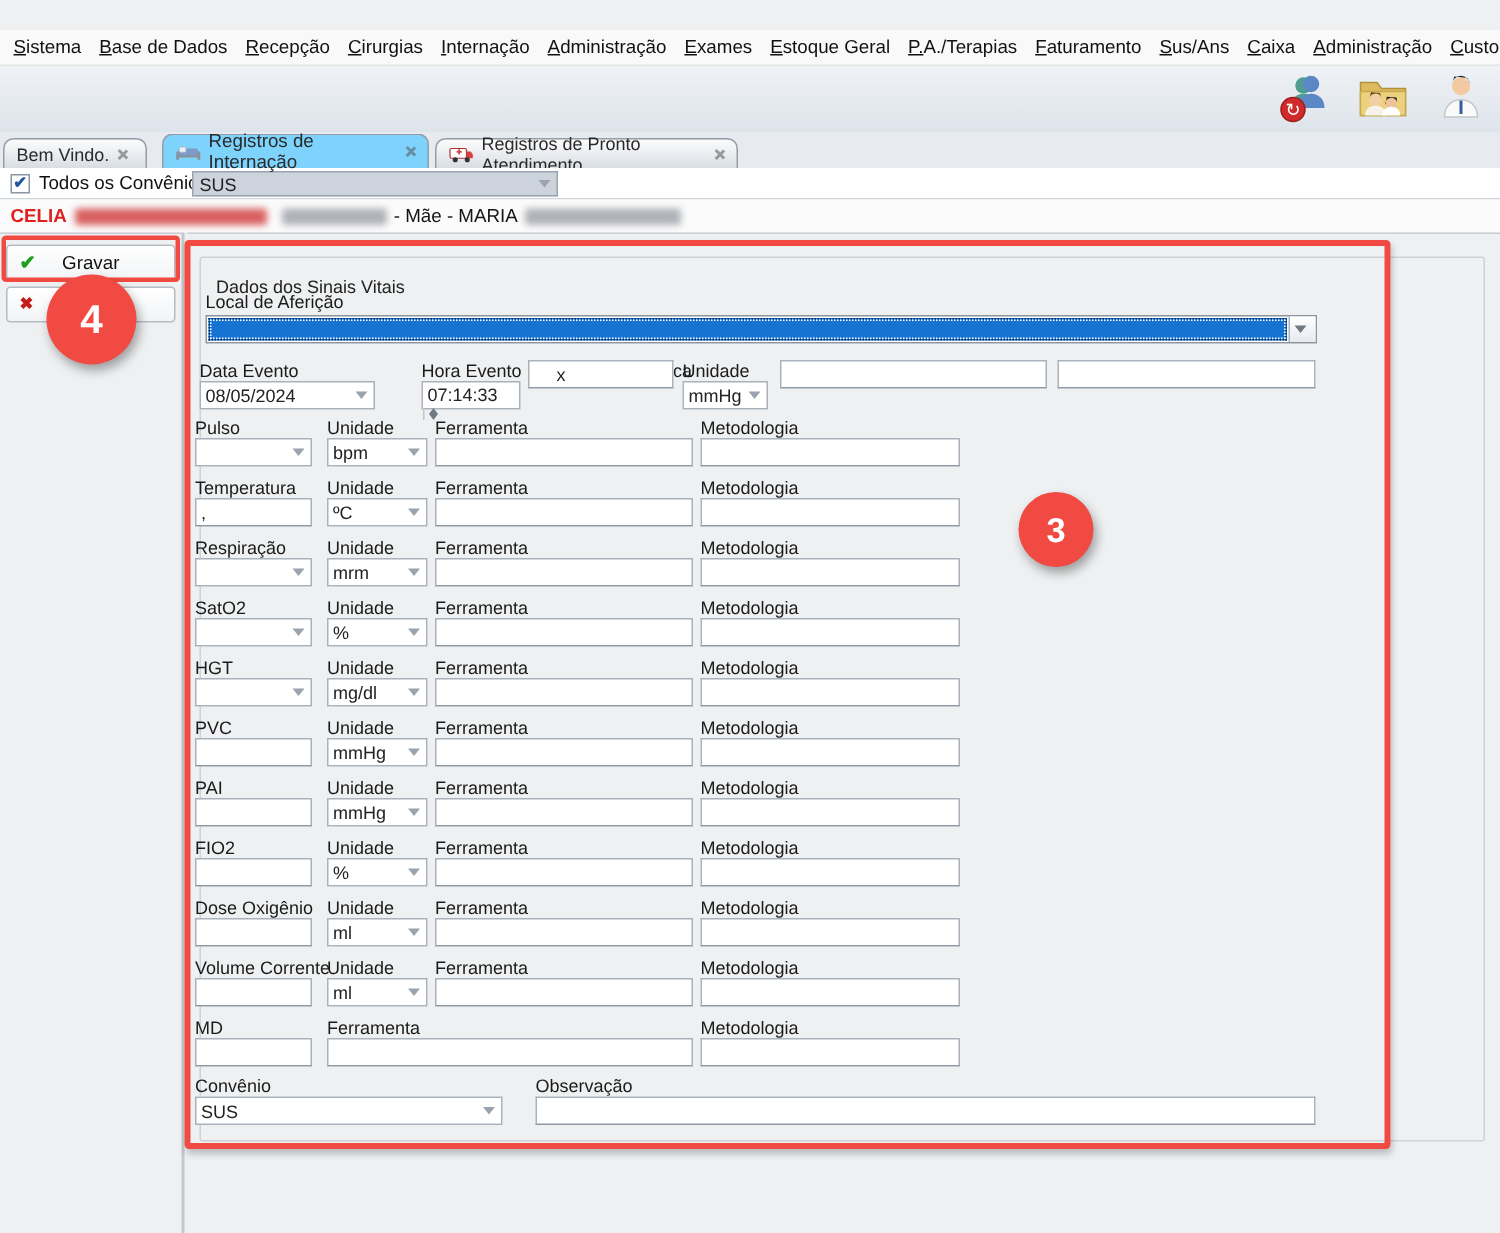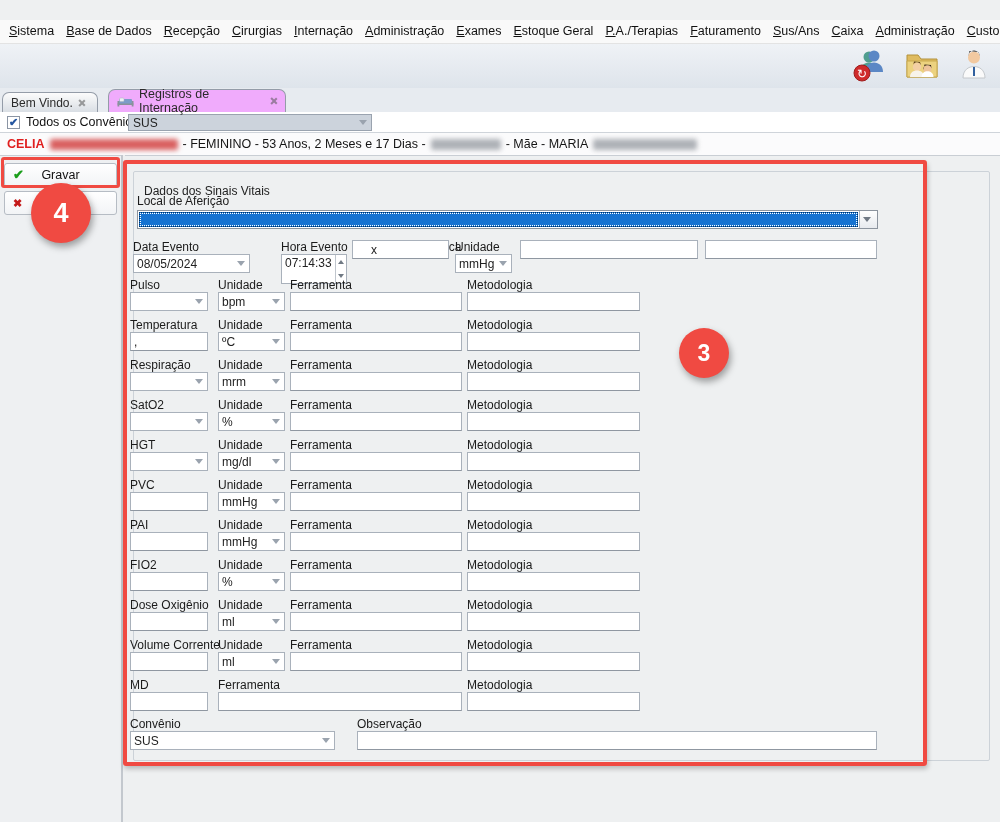--- a/index.html
+++ b/index.html
@@ -28,21 +28,21 @@
   .toolbar { position:absolute; left:0; top:44px; width:1000px; height:44px;
     background:linear-gradient(#eff2f6,#dee4eb); }
   .tool-icons { position:absolute; right:8px; top:4px; display:flex; gap:16px; align-items:flex-end; }
   .ticon { width:36px; height:36px; cursor:pointer; }
 
   
   .tabstrip { position:absolute; left:0; top:88px; width:1000px; height:24px; background:#e7ebf0; }
   .tab { position:absolute; bottom:0; display:flex; align-items:center; gap:5px;
     border:1px solid #949ca8; border-bottom:none; border-radius:7px 7px 0 0;
     background:linear-gradient(#fcfcfc,#d9dee4); padding:0 8px; height:20px; font-size:12px; color:#2a2a2a; cursor:pointer; }
-  .tab.active { height:23px; background:#f0abfc; z-index:2; font-size:12.5px; }
+  .tab.active { height:23px; background:#7dd3fc; z-index:2; font-size:12.5px; }
   .tab .x-ic { position:relative; width:8px; height:8px; opacity:.55; flex:0 0 auto; cursor:pointer; }
   .tab .x-ic::before,.tab .x-ic::after { content:""; position:absolute; left:3.5px; top:0; width:1.6px; height:8px; background:#555; }
   .tab .x-ic::before { transform:rotate(45deg); } .tab .x-ic::after { transform:rotate(-45deg); }
   .tab-ic { width:17px; height:12px; flex:0 0 auto; }
 
   
   .filterbar { position:absolute; left:0; top:112px; width:1000px; height:21px; background:#ffffff;
     border-bottom:1px solid #cfd4da; display:flex; align-items:center; }
   .cbox { width:13px; height:13px; margin-left:7px; background:#fff; border:1px solid #8b95a4;
     font-size:11px; line-height:11px; text-align:center; color:#2456a0; font-weight:bold; cursor:pointer; }
@@ -88,21 +88,21 @@
   .darr.dim { border-top-color:#9aa3ae; }
 
   
   .bigcombo { position:absolute; left:12px; top:54px; width:741px; height:19px; border:1px solid #8c949e;
     background:#fff; display:flex; cursor:pointer; }
   .bigcombo .sel { flex:1; margin:1px; background:#1673d1; border:1px dotted #04335f; outline:1px dotted #fff; outline-offset:-2px; }
   .bigcombo .btn { width:18px; background:linear-gradient(#ffffff,#e7eaee); border-left:1px solid #aab2bc;
     display:flex; align-items:center; justify-content:center; }
 
   
-  .spinbox { position:absolute; height:30px; border:1px solid #a9b1bb; background:#fff; display:flex; }
+  .spinbox { position:absolute; height:19px; border:1px solid #a9b1bb; background:#fff; display:flex;flex-direction:column; }
   .spinbox .cval { flex:1; font-size:12px; color:#222; padding:0 3px; line-height:17px; }
   .spin { width:12px; border-left:1px solid #c0c6cd; display:flex; flex-direction:column; }
   .spin div { flex:1; display:flex; align-items:center; justify-content:center; cursor:pointer; }
   .uarr { width:0; height:0; border-left:3px solid transparent; border-right:3px solid transparent; border-bottom:4px solid #707984; }
   .sarr { width:0; height:0; border-left:3px solid transparent; border-right:3px solid transparent; border-top:4px solid #707984; }
 
   
   .vrow { position:absolute; left:0; width:875px; height:40px; }
   .l-c1 { left:5px; top:0; } .f-c1 { left:5px; top:14px; width:78px; }
   .l-c2 { left:93px; top:0; } .f-c2 { left:93px; top:14px; width:67px; }
@@ -193,35 +193,46 @@
       <svg class="tab-ic" viewBox="0 0 17 12">
         <rect x="0.5" y="8" width="16" height="2" rx="1" fill="#8a929c"></rect>
         <rect x="2" y="4" width="13" height="4.5" rx="1" fill="#7d9cc8"></rect>
         <rect x="2.5" y="3" width="4.5" height="3.5" rx="1" fill="#edf0f3" stroke="#aab2bc" stroke-width="0.5"></rect>
         <rect x="0.5" y="6" width="1.8" height="5.5" fill="#8a929c"></rect>
         <rect x="14.7" y="6" width="1.8" height="5.5" fill="#8a929c"></rect>
       </svg>
       <span>Registros de Internação</span>
       <span class="x-ic"></span>
     </div>
+    <div class="tab" style="left:290px; width:202px;">
+      <svg class="tab-ic" viewBox="0 0 17 12">
+        <rect x="1" y="2" width="11" height="6.5" rx="1" fill="#ffffff" stroke="#b03030" stroke-width="0.8"></rect>
+        <path d="M12 4h2.8l1.4 2v2.5H12z" fill="#d84040"></path>
+        <rect x="5.4" y="3.6" width="3.4" height="1.2" fill="#d84040"></rect>
+        <rect x="6.5" y="2.5" width="1.2" height="3.4" fill="#d84040"></rect>
+        <circle cx="4.5" cy="9.5" r="1.7" fill="#333"></circle>
+        <circle cx="12.5" cy="9.5" r="1.7" fill="#333"></circle>
+      </svg>
+      <span>Registros de Pronto Atendimento</span>
+      <span class="x-ic"></span>
+    </div>
   </div>
 
   <div class="filterbar">
     <span class="cbox">✔</span>
     <span class="cbox-label">Todos os Convênios</span>
     <div class="filter-combo">
       <span class="cval">SUS</span>
       <span class="darr dim"></span>
     </div>
   </div>
 
   <div class="patientbar">
     <span class="pname">CELIA</span>
     <span class="redact red"></span>
-    <span class="pinfo">- FEMININO - 53 Anos, 2 Meses e 17 Dias -</span>
     <span class="redact gray" style="width:70px;"></span>
     <span class="pinfo">- Mãe - MARIA</span>
     <span class="redact gray" style="width:104px;"></span>
   </div>
 
   <div class="sidebar">
     <div class="sbtn" style="top:7px;">
       <span class="bic green">✔</span>
       <span>Gravar</span>
     </div>

